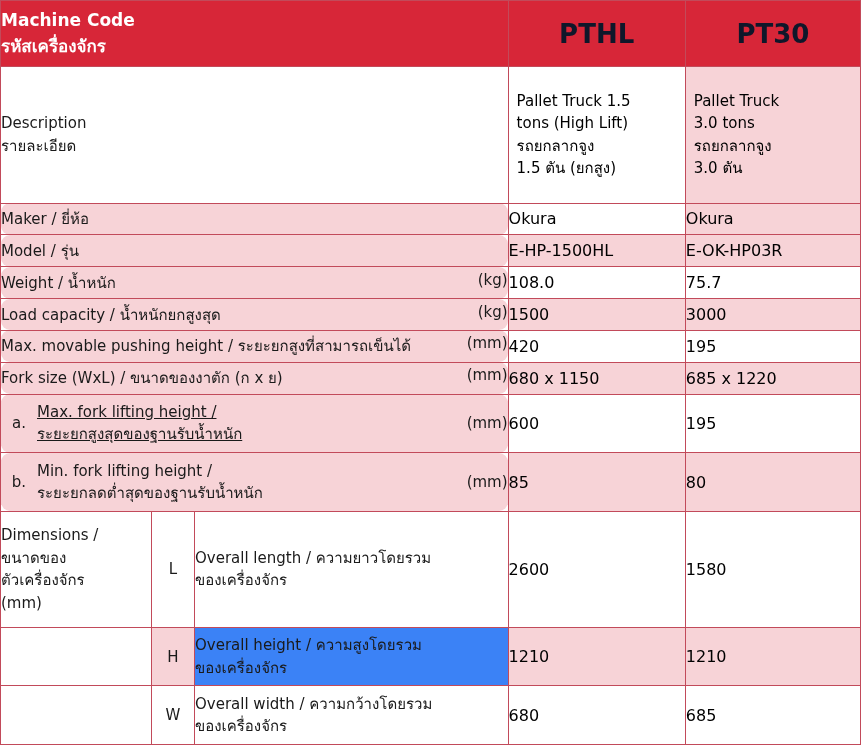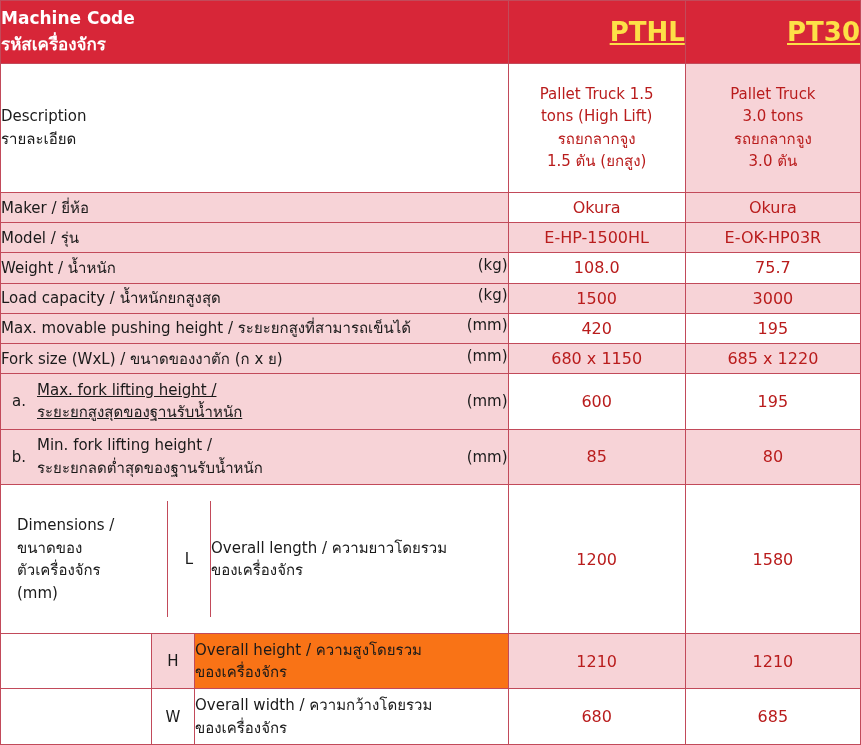--- a/index.html
+++ b/index.html
@@ -35,54 +35,54 @@
     color: #ffffff;
     font-weight: bold;
     font-size: 17px;
     line-height: 1.35;
     padding: 6px 10px;
     text-align: left;
     border-color: #d72638;
   }
   .hdr-model {
     background: #d72638;
-    color: #fde047;
+    color: #0f172a;
     font-weight: bold;
     font-size: 26px;
-    text-align: right;
+    text-align: center;
     border-color: #d72638;
     border-left: 1px solid #ffffff;
-    text-decoration: underline;
   }
 
   
   .lbl {
     font-size: 15px;
     color: #1a1a1a;
     padding: 8px 10px;
     text-align: left;
     background: #ffffff;
+    border-radius: 9px;
   }
   .lbl.pink { background: #f7d3d7; }
   .lbl .unit {
     float: right;
     margin-left: 12px;
   }
   .lbl-desc {
     font-size: 15px;
     color: #1a1a1a;
     padding: 10px 10px;
     background: #ffffff;
   }
 
   
   .val {
-    text-align: center;
+    text-align: left;
     font-size: 16px;
-    color: #b91c1c;
+    color: #000000;
     background: #ffffff;
     padding: 7px 4px;
   }
   .val.pink { background: #f7d3d7; }
   .val.desc {
     font-size: 15px;
     line-height: 1.45;
     padding: 8px 8px;
   }
 
@@ -131,21 +131,21 @@
     font-size: 15px;
     color: #1a1a1a;
   }
   .dim-key.pink { background: #f7d3d7; }
   .dim-desc {
     font-size: 15px;
     color: #1a1a1a;
     padding: 8px 10px;
     line-height: 1.5;
   }
-  .dim-desc.pink { background: #f97316; }
+  .dim-desc.pink { background: #3b82f6; }
 </style>
 </head>
 <body>
 
 <table class="spec">
   <colgroup>
     <col class="c-label">
     <col class="c-model1">
     <col class="c-model2">
   </colgroup>
@@ -263,40 +263,40 @@
             <td class="unit-cell pink" style="border:none;">(mm)</td>
           </tr>
         </tbody>
           </table>
       </td>
       <td class="val pink">85</td>
       <td class="val pink">80</td>
     </tr>
 
     <tr>
-      <td class="lbl" style="padding:16px;">
+      <td class="lbl" style="padding:0;">
         <table style="width:100%;height:100%;border-collapse:collapse;">
           <tbody>
               <tr>
             <td class="dim-group" rowspan="1" style="border:none;">
               <span class="two-line">Dimensions /</span>
               <span class="two-line">ขนาดของ</span>
               <span class="two-line">ตัวเครื่องจักร</span>
               <span class="two-line">(mm)</span>
             </td>
             <td class="dim-key" style="border:none;border-left:1px solid #c24a5a;">L</td>
             <td class="dim-desc" style="border:none;border-left:1px solid #c24a5a;">
               <span class="two-line">Overall length / ความยาวโดยรวม</span>
               <span class="two-line">ของเครื่องจักร</span>
             </td>
           </tr>
         </tbody>
           </table>
       </td>
-      <td class="val">1200</td>
+      <td class="val">2600</td>
       <td class="val">1580</td>
     </tr>
 
     <tr>
       <td class="lbl" style="padding:0;border-top:none;">
         <table style="width:100%;height:100%;border-collapse:collapse;">
           <tbody>
               <tr>
             <td class="dim-group" style="border:none;"></td>
             <td class="dim-key pink" style="border:none;border-left:1px solid #c24a5a;">H</td>

